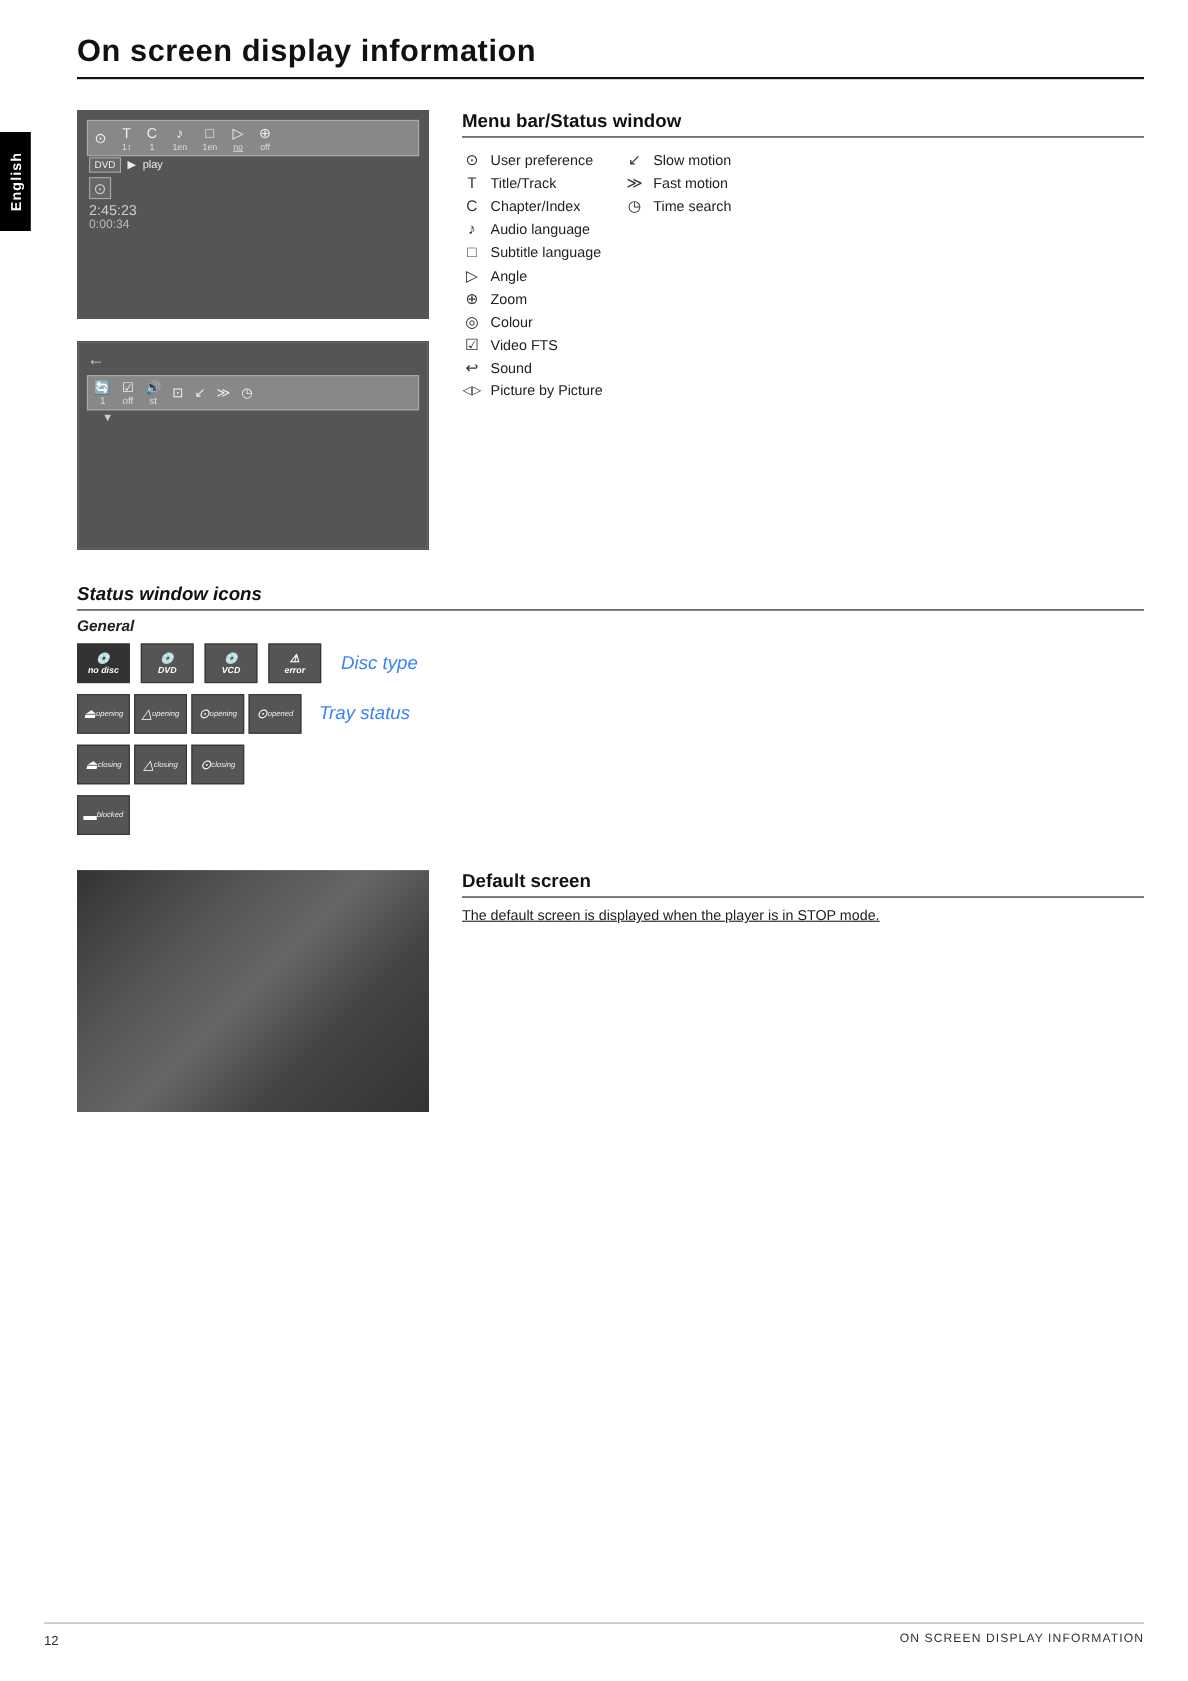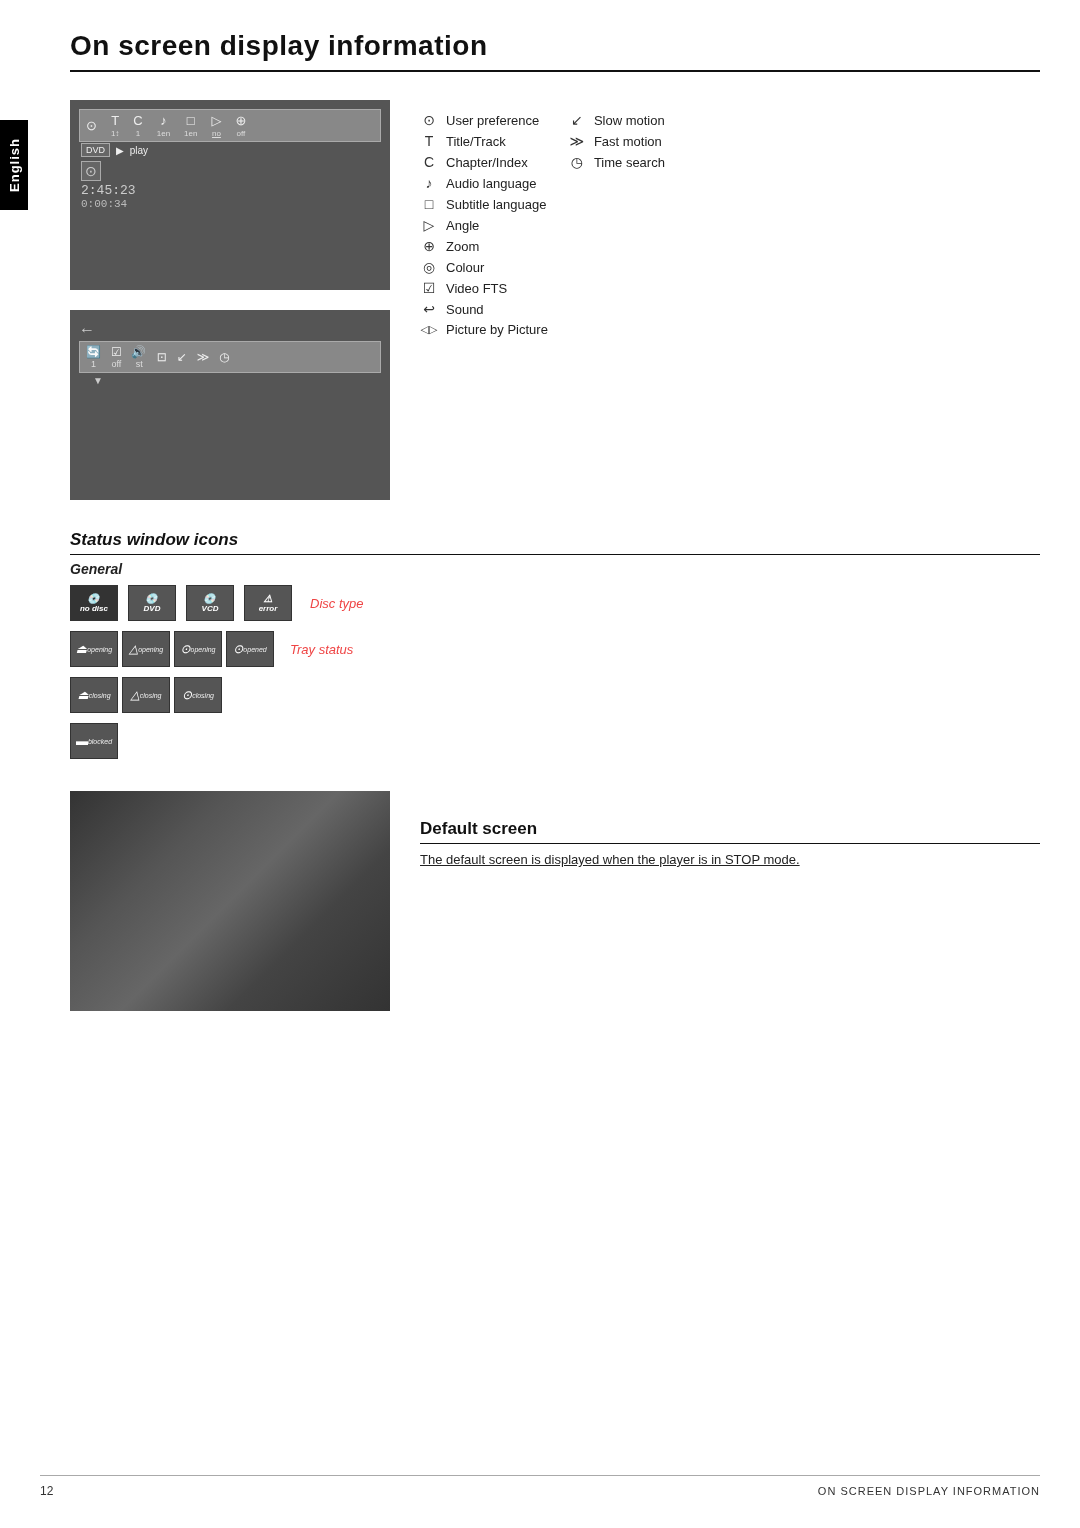--- a/index.html
+++ b/index.html
@@ -253,22 +253,22 @@
     }
 
     .disc-icon-label {
       font-size: 8px;
       color: #fff;
       text-align: right;
     }
 
     .disc-type-label {
       margin-left: 12px;
-      font-size: 13px;
-      color: #ef4444;
+      font-size: 17px;
+      color: #3b82f6;
     }
 
     
     .default-section {
       display: flex;
       gap: 30px;
       margin-top: 20px;
     }
 
     .default-screenshot {
@@ -281,38 +281,36 @@
     }
 
     .default-screenshot-inner {
       width: 100%;
       height: 100%;
       background: linear-gradient(135deg, #333 0%, #555 30%, #666 50%, #444 70%, #333 100%);
     }
 
     .default-text-col {
       flex: 1;
-      margin-top: 28px;
     }
 
     .default-desc {
       font-size: 13px;
       color: #222;
       line-height: 1.5;
       text-decoration: underline;
     }
 
     
     .page-footer {
       position: absolute;
       bottom: 30px;
       left: 40px;
       right: 40px;
       display: flex;
-      align-items: center;
       justify-content: space-between;
       border-top: 1px solid #aaa;
       padding-top: 8px;
     }
 
     .footer-page-num {
       font-size: 12px;
       color: #333;
     }
 
@@ -397,21 +395,21 @@
           <div style="position:absolute; left:10px; top:42px; display:flex; align-items:center; gap:6px;">
             <div style="background:#666; border:1px solid #aaa; padding:1px 4px; font-size:9px; color:#eee;">DVD</div>
             <span style="font-size:10px; color:#eee;">▶</span>
             <span style="font-size:10px; color:#eee;">play</span>
           </div>
 
           <div style="position:absolute; left:10px; top:62px;">
             <span style="font-size:14px; color:#ccc; border:1px solid #aaa; padding:1px 3px; background:#666;">⊙</span>
           </div>
 
-          <div style="position:absolute; left:10px; top:82px;font-family:Liberation Mono, monospace;">
+          <div style="position:absolute; left:10px; top:82px;">
             <div class="dvd-time">2:45:23</div>
             <div class="dvd-time" style="font-size:11px; color:#bbb;">0:00:34</div>
           </div>
         </div>
       </div>
 
       <div class="screenshot-box screenshot-status">
         <div class="status-bar-display">
 
           <div style="display:flex; align-items:center; gap:8px; margin-bottom:4px;">
@@ -447,20 +445,21 @@
           <div style="display:flex; gap:10px; padding-left:14px; margin-top:2px;">
             <span style="font-size:10px;color:#ccc;">▼</span>
           </div>
         </div>
       </div>
 
     </div>
 
     <div class="right-col">
 
+      <h2 class="section-heading">Menu bar/Status window</h2>
 
       <div class="menu-items-layout">
 
         <div class="menu-items-col">
           <div class="menu-item-row">
             <span class="menu-item-icon">⊙</span>
             <span>User preference</span>
           </div>
           <div class="menu-item-row">
             <span class="menu-item-icon">T</span>

